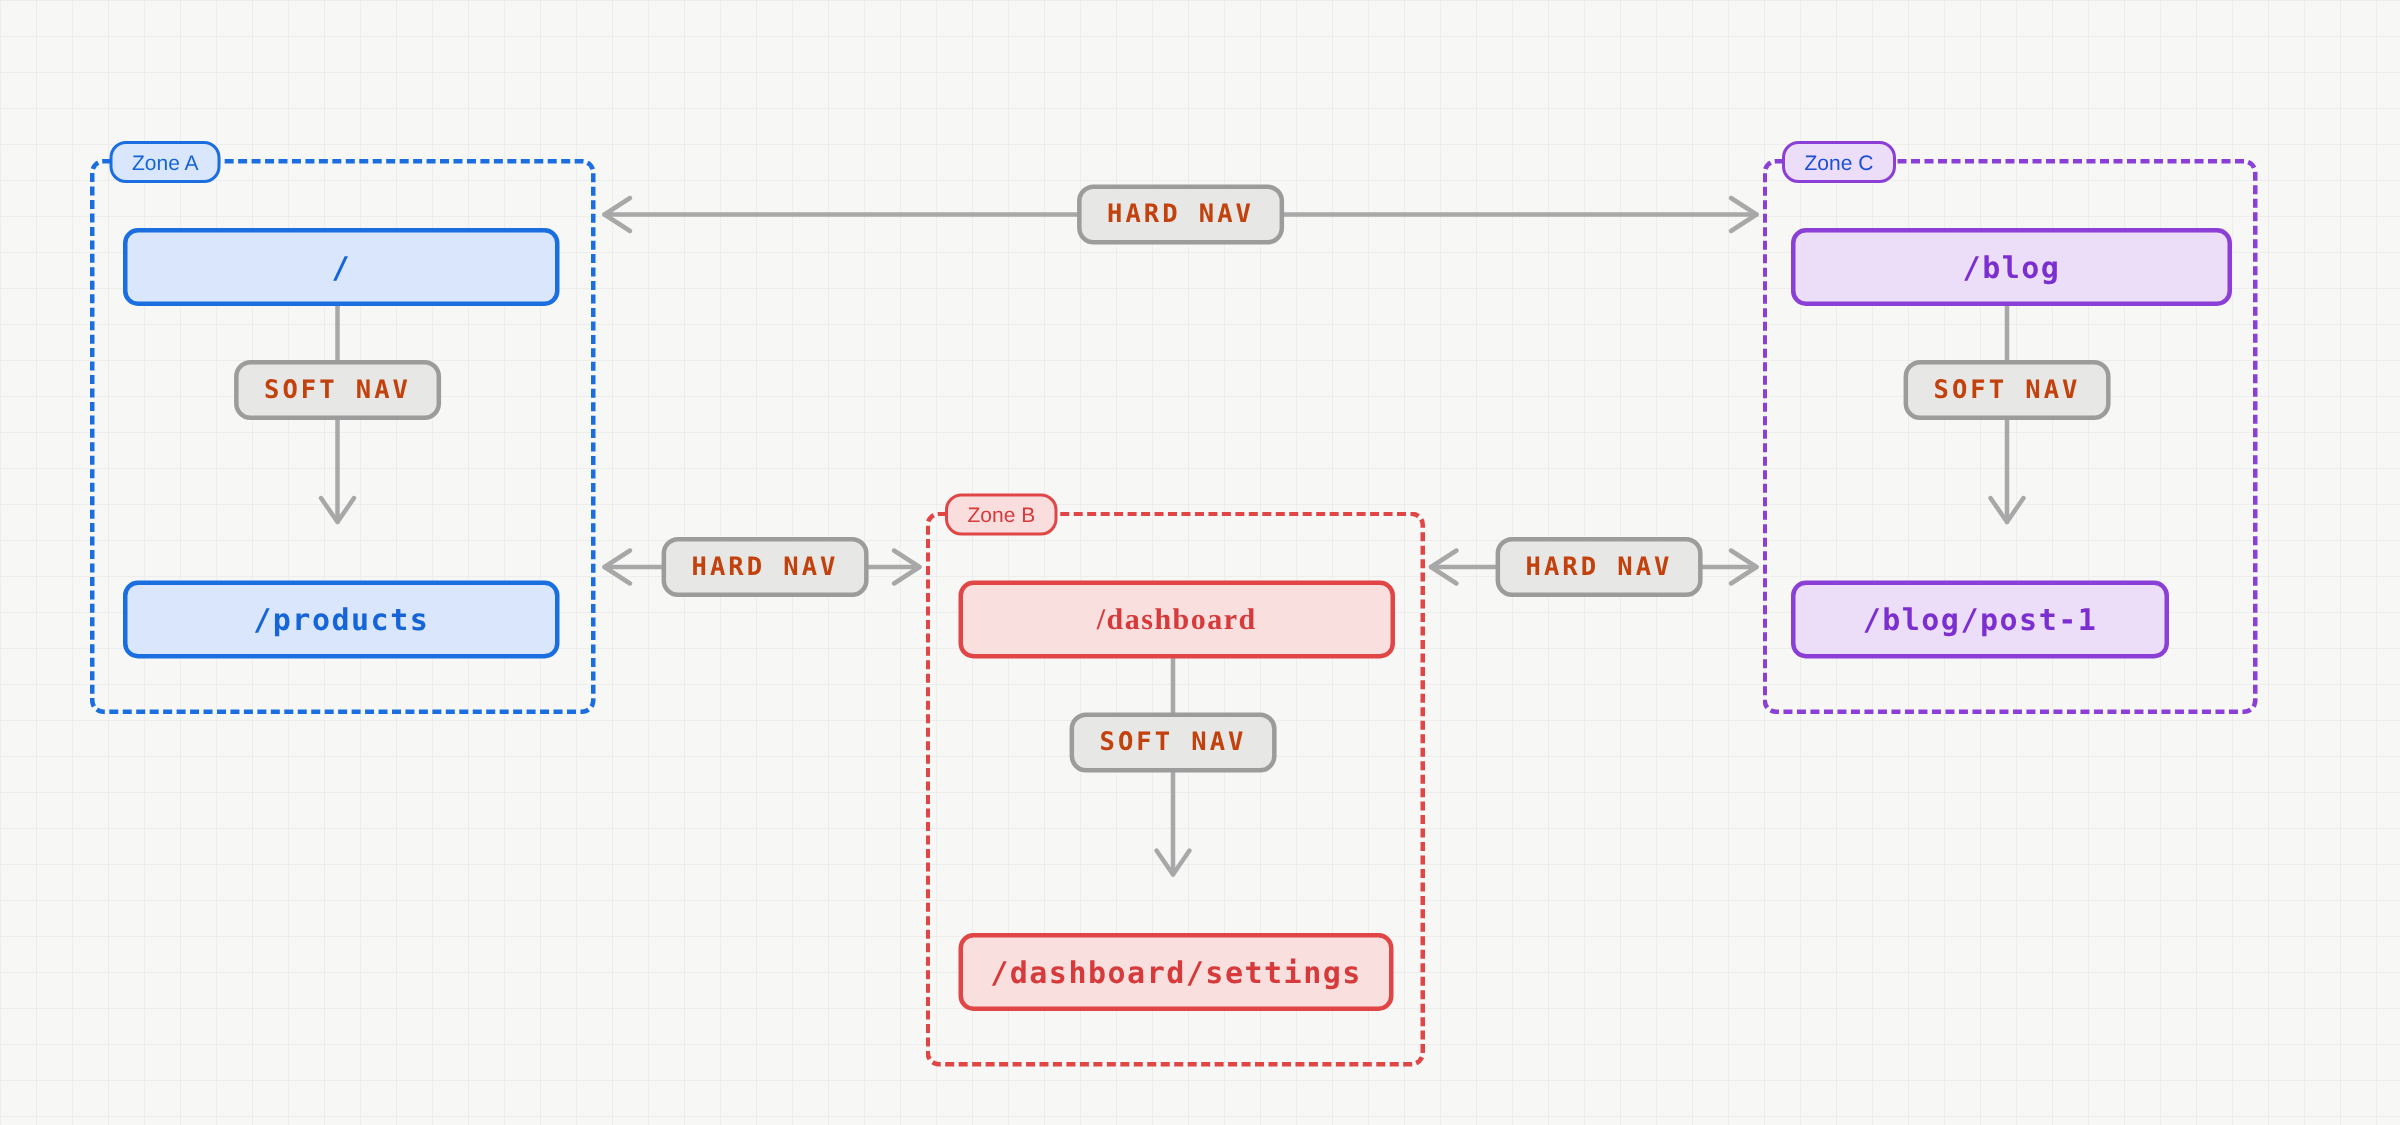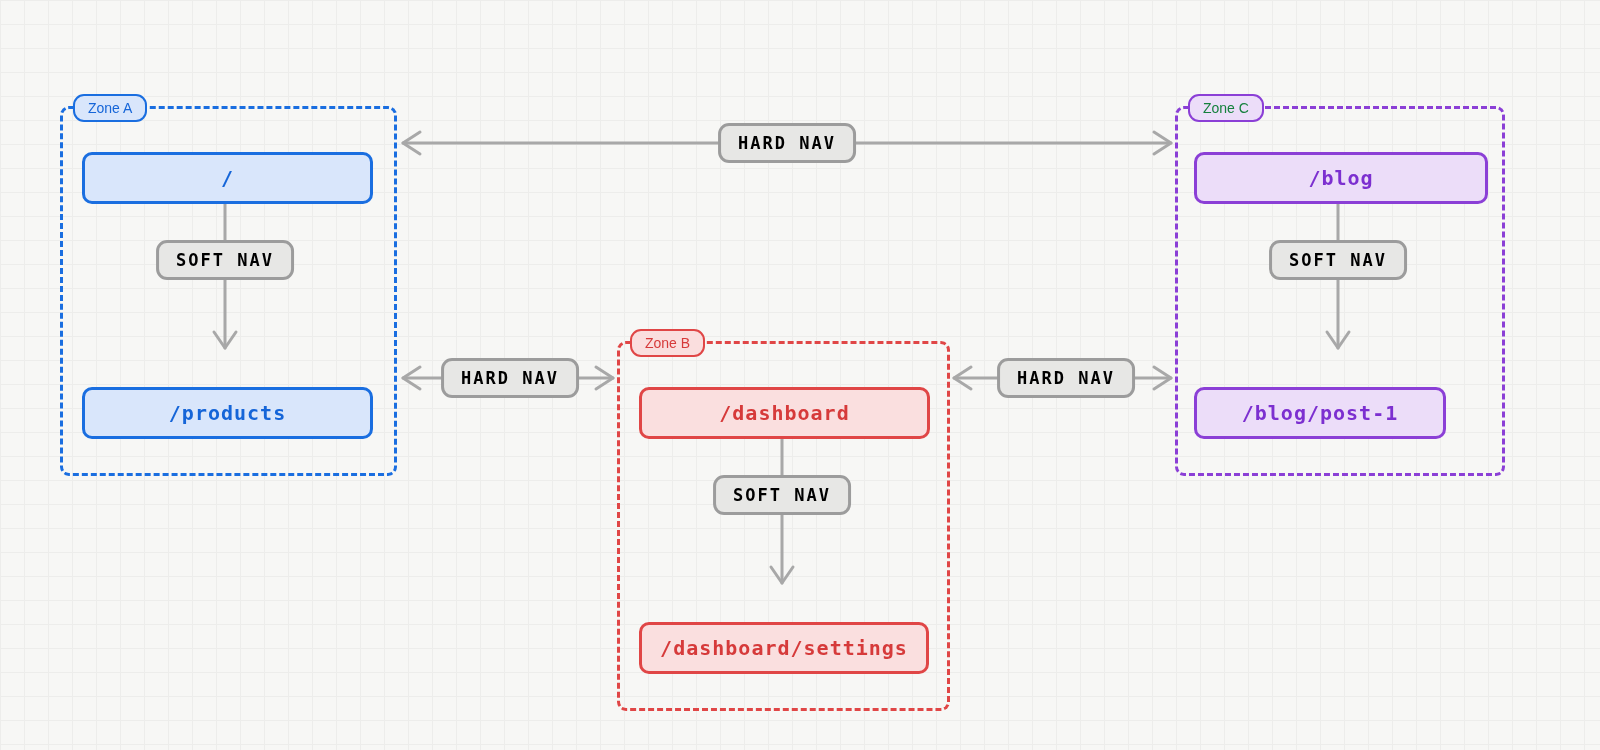--- a/index.html
+++ b/index.html
@@ -52,32 +52,32 @@
   .nav-pill{
     position:absolute;
     transform:translate(-50%,-50%);
     padding:7px 17px;
     background:#e7e7e5;
     border:3px solid #9c9c9c;
     border-radius:11px;
     font-family:"DejaVu Sans Mono",monospace;
     font-size:17px;font-weight:600;
     letter-spacing:2px;
-    color:#000000;
+    color:#c2410c;
     white-space:nowrap;
   }
   
   .zone-a{border-color:#1a6ee0;}
   .zone-a .zone-label{background:#d9e6fb;border-color:#1a6ee0;color:#1565d8;}
   .zone-a .node{background:#d9e6fb;border-color:#1a6ee0;color:#1565d8;}
   .zone-b{border-color:#e04646;}
   .zone-b .zone-label{background:#fadede;border-color:#e04646;color:#d63a3a;}
   .zone-b .node{background:#fadfdf;border-color:#e04646;color:#d63a3a;}
   .zone-c{border-color:#8b3fd6;}
-  .zone-c .zone-label{background:#ecddf9;border-color:#8b3fd6;color:#15803d;text-align:center;}
+  .zone-c .zone-label{background:#ecddf9;border-color:#8b3fd6;color:#1d4ed8;text-align:center;}
   .zone-c .node{background:#ecddf9;border-color:#8b3fd6;color:#7c2fd0;}
 </style>
 </head>
 <body>
 
 <div id="canvas">
 
   <svg id="edges" viewBox="0 0 1600 750">
     <g>
       <line x1="403" y1="143" x2="1171" y2="143"></line>
@@ -112,21 +112,21 @@
   </svg>
 
   <div class="zone zone-a" style="left:60px;top:72px;width:337px;height:370px;">
     <div class="zone-label">Zone A</div>
     <div class="node" style="left:19px;top:43px;width:291px;">/</div>
     <div class="node" style="left:19px;top:278px;width:291px;">/products</div>
   </div>
 
   <div class="zone zone-b" style="left:617px;top:307px;width:333px;height:370px;">
     <div class="zone-label">Zone B</div>
-    <div class="node" style="left:19px;top:43px;width:291px;">/dashboard</div>
+    <div class="node" style="left:19px;top:43px;width:291px;font-family:Liberation Serif, serif;">/dashboard</div>
     <div class="node" style="left:19px;top:278px;width:290px;">/dashboard/settings</div>
   </div>
 
   <div class="zone zone-c" style="left:1175px;top:72px;width:330px;height:370px;">
     <div class="zone-label">Zone C</div>
     <div class="node" style="left:16px;top:43px;width:294px;">/blog</div>
     <div class="node" style="left:16px;top:278px;width:252px;">/blog/post-1</div>
   </div>
 
   <div class="nav-pill" style="left:787px;top:143px;">HARD NAV</div>

